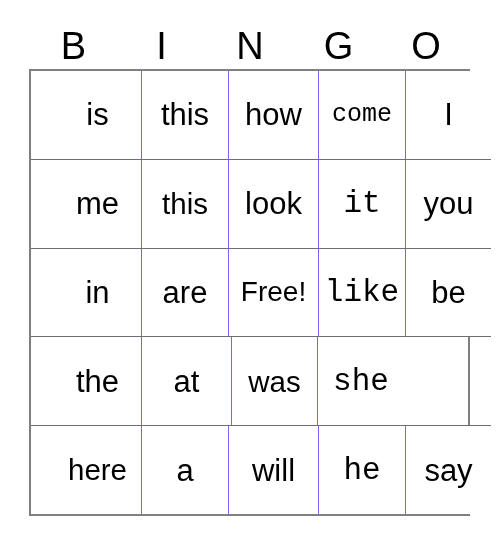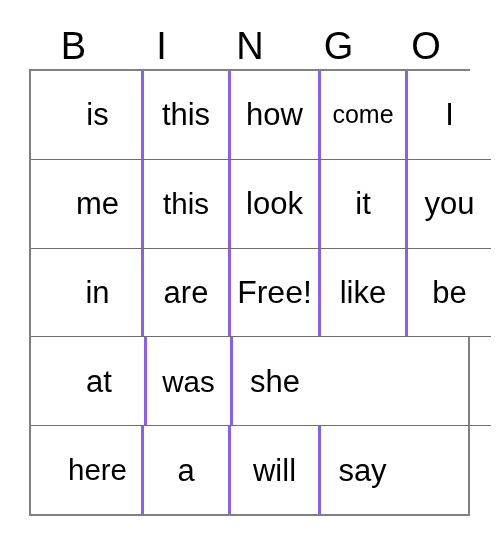--- a/index.html
+++ b/index.html
@@ -74,40 +74,40 @@
   .cell {
     box-sizing: border-box;
     display: flex;
     align-items: center;
     justify-content: center;
     overflow: hidden;
     background: #ffffff;
     padding: 0 2px;
   }
   .cell + .cell {
-    border-left: 3px solid #8b5cf6;
+    border-left: 1px solid #8b5cf6;
   }
   .c0 { width: 87px; }
   .c1 { width: 87px; }
   .c2 { width: 90px; }
-  .c3 { width: 87px; }
+  .c3 { width: 87px; font-family: Liberation Mono, monospace; }
   .c4 { width: 86px; }
 
   .cell-text {
     font-size: 31px;
     line-height: 1;
     white-space: nowrap;
     text-align: center;
     color: #000000;
     font-weight: 400;
     user-select: none;
   }
   
   .cell-text.shrink-sm { font-size: 25px; }
-  .cell-text.shrink-md { font-size: 32px; }
+  .cell-text.shrink-md { font-size: 28px; }
   .cell-text.shrink-lg { font-size: 29.5px; }
 </style>
 </head>
 <body>
 
 <div id="card">
 
   <div id="header-row">
     <div class="header-letter hc0">B</div>
     <div class="header-letter hc1">I</div>
@@ -166,40 +166,46 @@
         </div>
       <div class="cell c3">
           <span class="cell-text">like</span>
         </div>
       <div class="cell c4">
           <span class="cell-text">be</span>
         </div>
     </div>
 
     <div class="grid-row">
+      <div class="cell c1">
+          <span class="cell-text">the</span>
+        </div>
       <div class="cell c2">
           <span class="cell-text">at</span>
         </div>
       <div class="cell c4">
           <span class="cell-text shrink-lg">was</span>
         </div>
       <div class="cell c3">
           <span class="cell-text">she</span>
         </div>
     </div>
 
     <div class="grid-row">
       <div class="cell c0">
           <span class="cell-text shrink-lg">here</span>
         </div>
       <div class="cell c1">
           <span class="cell-text">a</span>
         </div>
       <div class="cell c2">
           <span class="cell-text">will</span>
+        </div>
+      <div class="cell c3">
+          <span class="cell-text">he</span>
         </div>
       <div class="cell c4">
           <span class="cell-text">say</span>
         </div>
     </div>
 
   </div>
 </div>
 
 </body></html>

